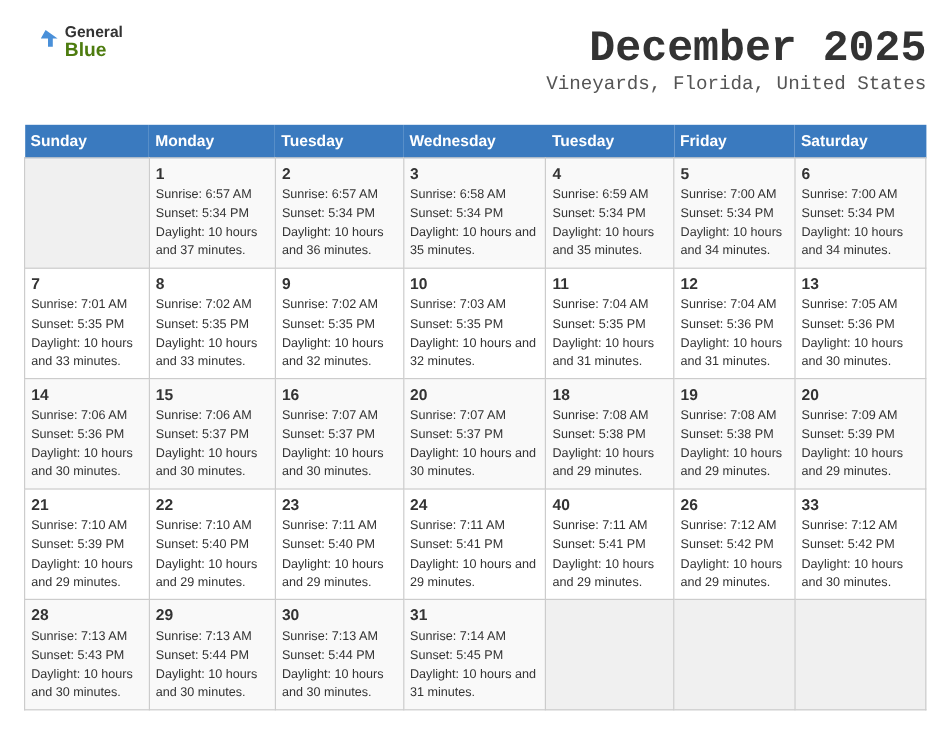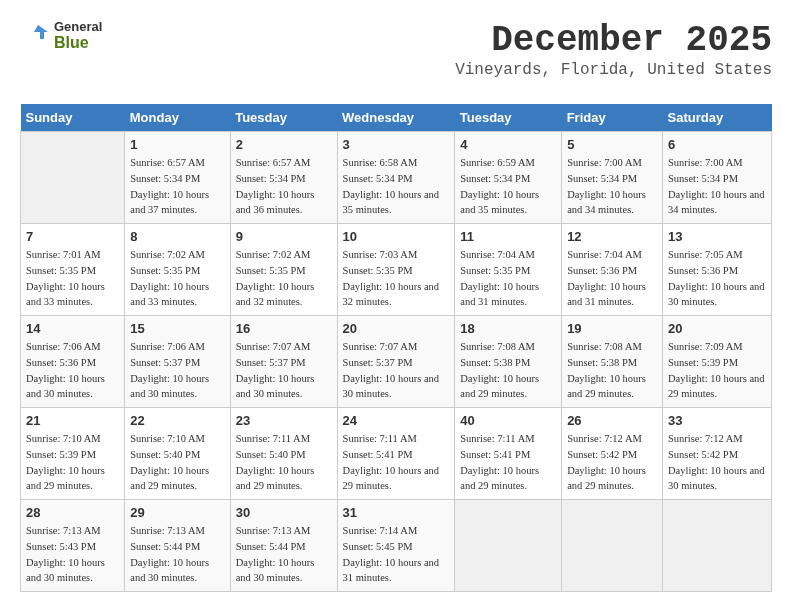--- a/index.html
+++ b/index.html
@@ -61,21 +61,20 @@
       font-size: 13px;
       font-weight: bold;
       color: #333;
       display: block;
       margin-bottom: 3px;
     }
     .day-info {
       font-size: 10.5px;
       color: #333;
       line-height: 1.5;
-      font-family: Liberation Serif, serif;
     }
     td.empty {
       background: #f0f0f0 !important;
     }
   </style>
 </head>
 <body>
 
 <div class="header-area">
   <div class="logo">

